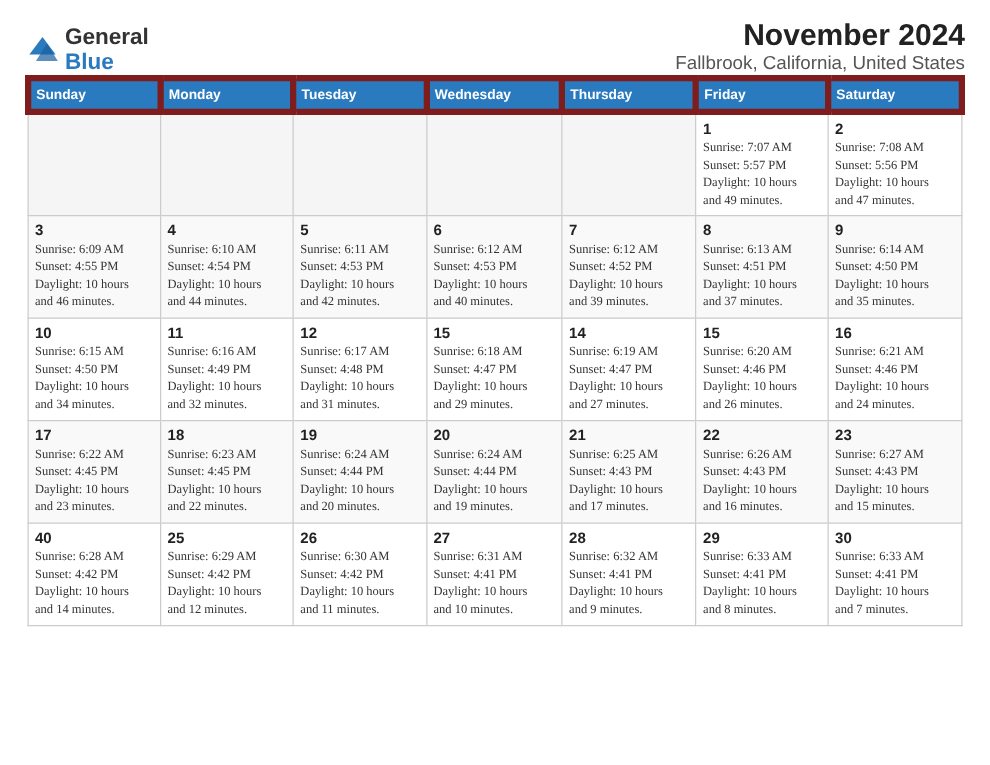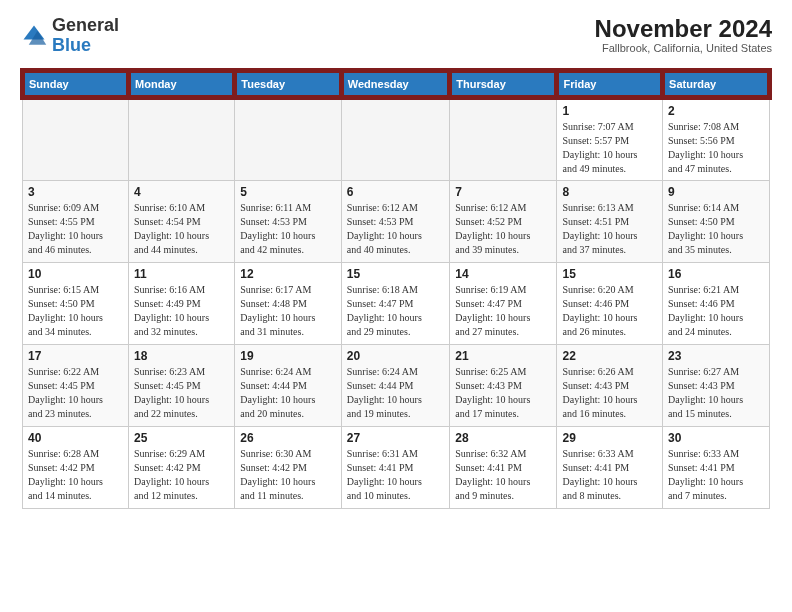--- a/index.html
+++ b/index.html
@@ -12,22 +12,22 @@
     }
     .page {
       width: 792px;
       height: 612px;
       padding: 16px 20px 10px 20px;
       background: #fff;
     }
     .header-area {
       display: flex;
       justify-content: space-between;
-      align-items: flex-start;
-      margin-bottom: 12px;
+      align-items: flex-end;
+      margin-bottom: 1px;
     }
     .logo {
       display: flex;
       align-items: center;
       gap: 4px;
     }
     .logo-text {
       font-size: 18px;
       font-weight: bold;
       line-height: 1.1;
@@ -41,21 +41,21 @@
     .title-area {
       text-align: right;
     }
     .month-title {
       font-size: 24px;
       font-weight: bold;
       color: #222;
       line-height: 1.1;
     }
     .location {
-      font-size: 11px;
+      font-size: 15px;
       color: #555;
     }
     .calendar-table {
       width: 100%;
       border-collapse: collapse;
       font-size: 10px;
     }
     .calendar-table thead th {
       background: #2a7abf;
       color: #fff;

